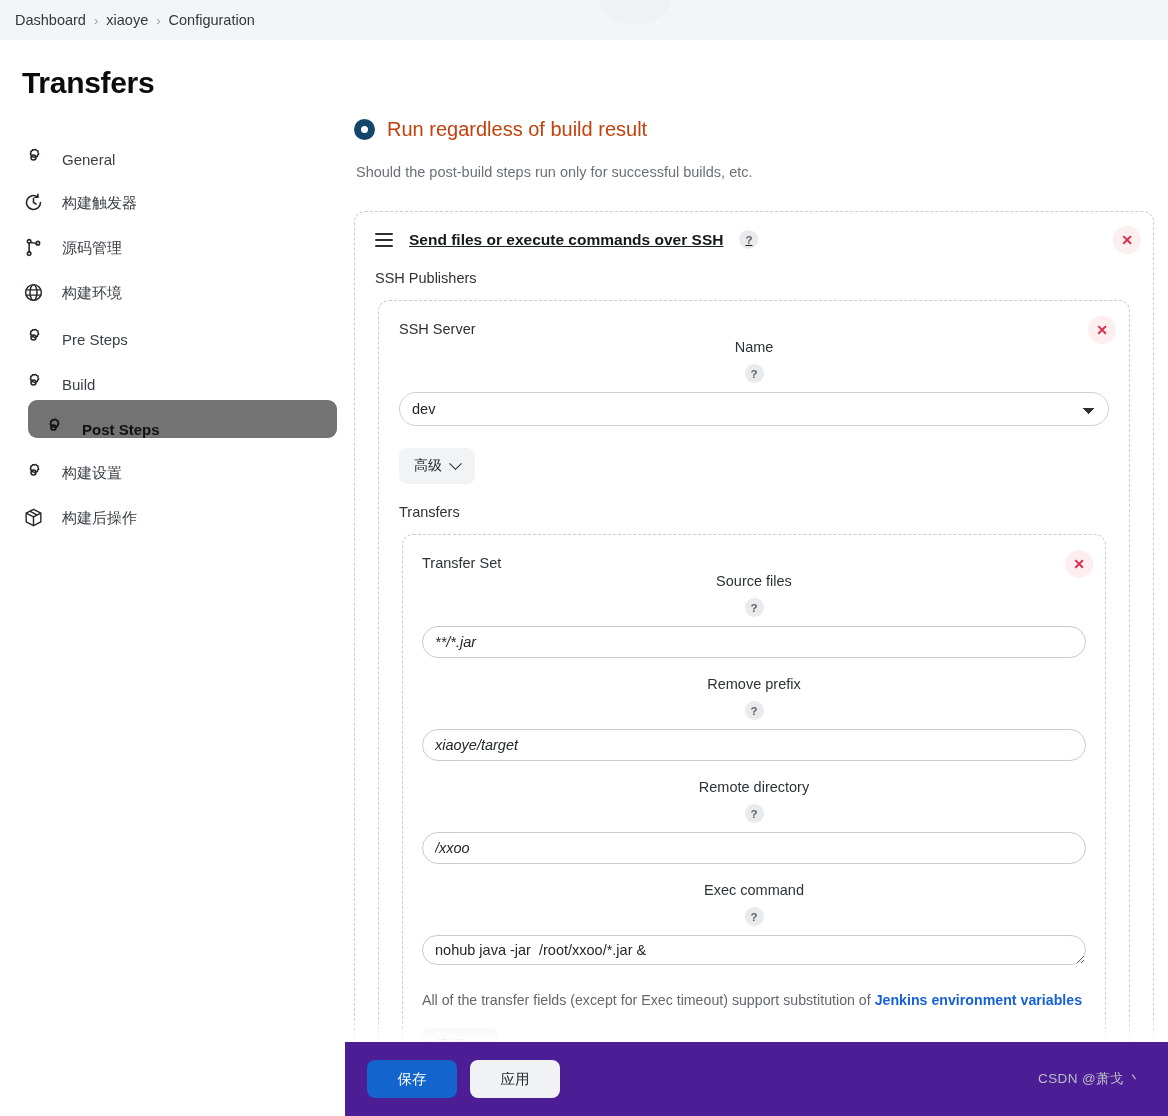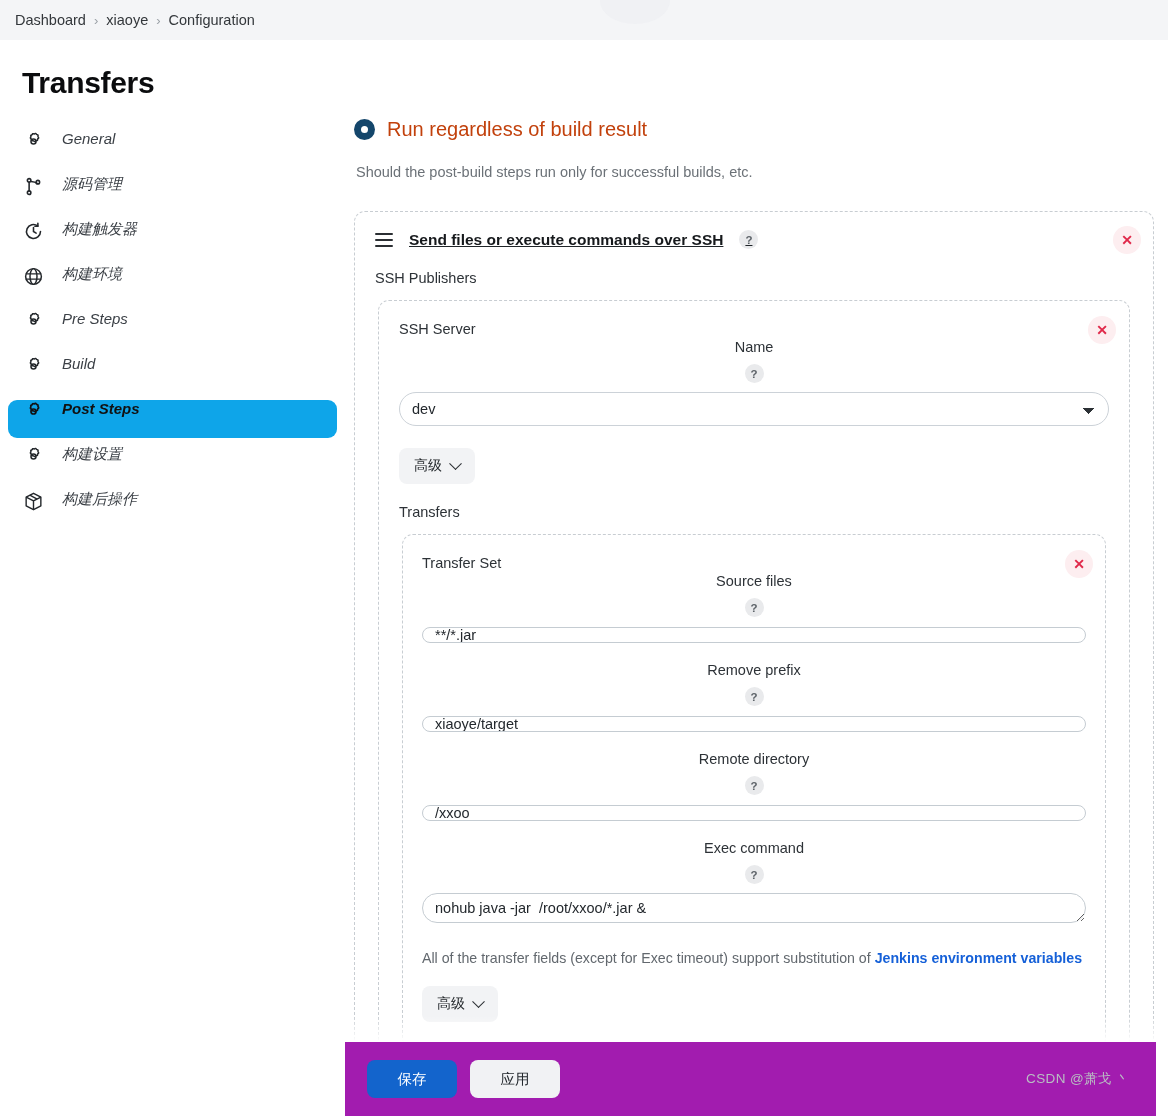--- a/index.html
+++ b/index.html
@@ -43,32 +43,31 @@
     font-size: 30px;
     font-weight: bold;
     letter-spacing: -.3px;
     padding: 0 0 0 22px;
     margin: 0 0 30px 0;
     color: #0b0c0e;
   }
   .side-list { padding: 0 8px; }
   .side-item {
     display: flex;
-    align-items: flex-start;
+    align-items: flex-end;
     gap: 18px;
     height: 38px;
     padding: 0 14px;
     margin-bottom: 7px;
     border-radius: 9px;
     font-size: 15px;
     color: #3a3f45;
     cursor: pointer;
-    font-style: italic;
-  }
-  .side-item.active { background: #0ea5e9; font-weight: bold; color: #111; }
+  }
+  .side-item.active { background: #737373; font-weight: bold; color: #111; margin-left: 20px; }
   .side-ico { width: 22px; height: 22px; flex: 0 0 22px; display: flex; align-items: center; justify-content: center; }
   .side-ico svg { width: 21px; height: 21px; display: block; }
 
   
   .main {
     flex: 1;
     padding: 78px 14px 0 9px;
     position: relative;
     overflow: hidden;
   }
@@ -132,21 +131,21 @@
     width: 100%;
     font-family: "Liberation Sans", "DejaVu Sans", sans-serif;
     font-size: 14.5px;
     color: #23282d;
     border: 1.4px solid #c5ccd2;
     border-radius: 17px;
     padding: 10px 12px;
     background: #fff;
     outline: none;
   }
-  input.txt { height: 16px; padding: 6px 12px; }
+  input.txt { height: 32px; padding: 6px 12px; font-style: italic; }
   textarea.txt { height: 30px; resize: vertical; line-height: 1.3; padding: 5px 12px; overflow: hidden; }
   select.sel {
     height: 34px; padding: 5px 12px;
     border-color: #ccd2d8;
     appearance: none;
     background-image: linear-gradient(45deg, transparent 50%, #2c3135 50%), linear-gradient(135deg, #2c3135 50%, transparent 50%);
     background-position: calc(100% - 20px) 15px, calc(100% - 14px) 15px;
     background-size: 6px 6px, 6px 6px;
     background-repeat: no-repeat;
   }
@@ -169,23 +168,23 @@
   .ghost-btn {
     display: inline-block;
     width: 100px; height: 32px;
     background: #eef0f2; border-radius: 8px; border: none;
     margin-top: 18px;
   }
 
   
   .footer {
     position: absolute;
-    left: 0; right: 12px; bottom: 0;
+    left: 0; right: 0; bottom: 0;
     height: 74px;
-    background: #a21caf;
+    background: #4c1d95;
     display: flex; align-items: center;
     padding: 0 22px 0 22px;
     z-index: 5;
   }
   .footer::before {
     content: "";
     position: absolute; left: 0; right: 0; top: -26px; height: 26px;
     background: linear-gradient(to bottom, rgba(255,255,255,0), #fff);
     pointer-events: none;
   }
@@ -229,38 +228,38 @@
               <path d="M10.3 3.2a1 1 0 0 1 1.3-.7l.4.15a1 1 0 0 0 .9-.1l.35-.25a1 1 0 0 1 1.45.35l.2.37a1 1 0 0 0 .74.52l.42.06a1 1 0 0 1 .85 1.23l-.1.41a1 1 0 0 0 .2.88l.28.33a1 1 0 0 1-.15 1.47l-.35.25a1 1 0 0 0-.4.8v.43a1 1 0 0 1-1.1 1l-.42-.04a1 1 0 0 0-.85.34l-.28.33a1 1 0 0 1-1.48.07l-.3-.3a1 1 0 0 0-.87-.27l-.42.07a1 1 0 0 1-1.16-.93l-.03-.42a1 1 0 0 0-.48-.77l-.37-.21a1 1 0 0 1-.3-1.45l.25-.34a1 1 0 0 0 .15-.88l-.13-.4a1 1 0 0 1 .73-1.3l.42-.09a1 1 0 0 0 .7-.56l.18-.38z" transform="translate(0.3,0.6)"></path>
               <circle cx="12" cy="12" r="2.9"></circle>
             </svg>
         </span>
         <span>General</span>
       </div>
 
       <div class="side-item">
         <span class="side-ico">
           <svg viewBox="0 0 24 24" fill="none" stroke="#23272b" stroke-width="1.8" stroke-linecap="round">
+              <path d="M20 12a8 8 0 1 1-3.2-6.4"></path>
+              <path d="M17 2.5V6h-3.4"></path>
+              <path d="M12 7.5V12l3 1.8"></path>
+            </svg>
+        </span>
+        <span>构建触发器</span>
+      </div>
+
+      <div class="side-item">
+        <span class="side-ico">
+          <svg viewBox="0 0 24 24" fill="none" stroke="#23272b" stroke-width="1.8" stroke-linecap="round">
               <circle cx="7" cy="5" r="2"></circle>
               <circle cx="7" cy="19" r="2"></circle>
               <circle cx="17" cy="7" r="2"></circle>
               <path d="M7 7v10M9 6.3c4 .3 6 1.2 7.2 2.2"></path>
             </svg>
         </span>
         <span>源码管理</span>
-      </div>
-
-      <div class="side-item">
-        <span class="side-ico">
-          <svg viewBox="0 0 24 24" fill="none" stroke="#23272b" stroke-width="1.8" stroke-linecap="round">
-              <path d="M20 12a8 8 0 1 1-3.2-6.4"></path>
-              <path d="M17 2.5V6h-3.4"></path>
-              <path d="M12 7.5V12l3 1.8"></path>
-            </svg>
-        </span>
-        <span>构建触发器</span>
       </div>
 
       <div class="side-item">
         <span class="side-ico">
           <svg viewBox="0 0 24 24" fill="none" stroke="#23272b" stroke-width="1.7">
               <circle cx="12" cy="12" r="9"></circle>
               <ellipse cx="12" cy="12" rx="4" ry="9"></ellipse>
               <path d="M3.2 9h17.6M3.2 15h17.6"></path>
             </svg>
         </span>

